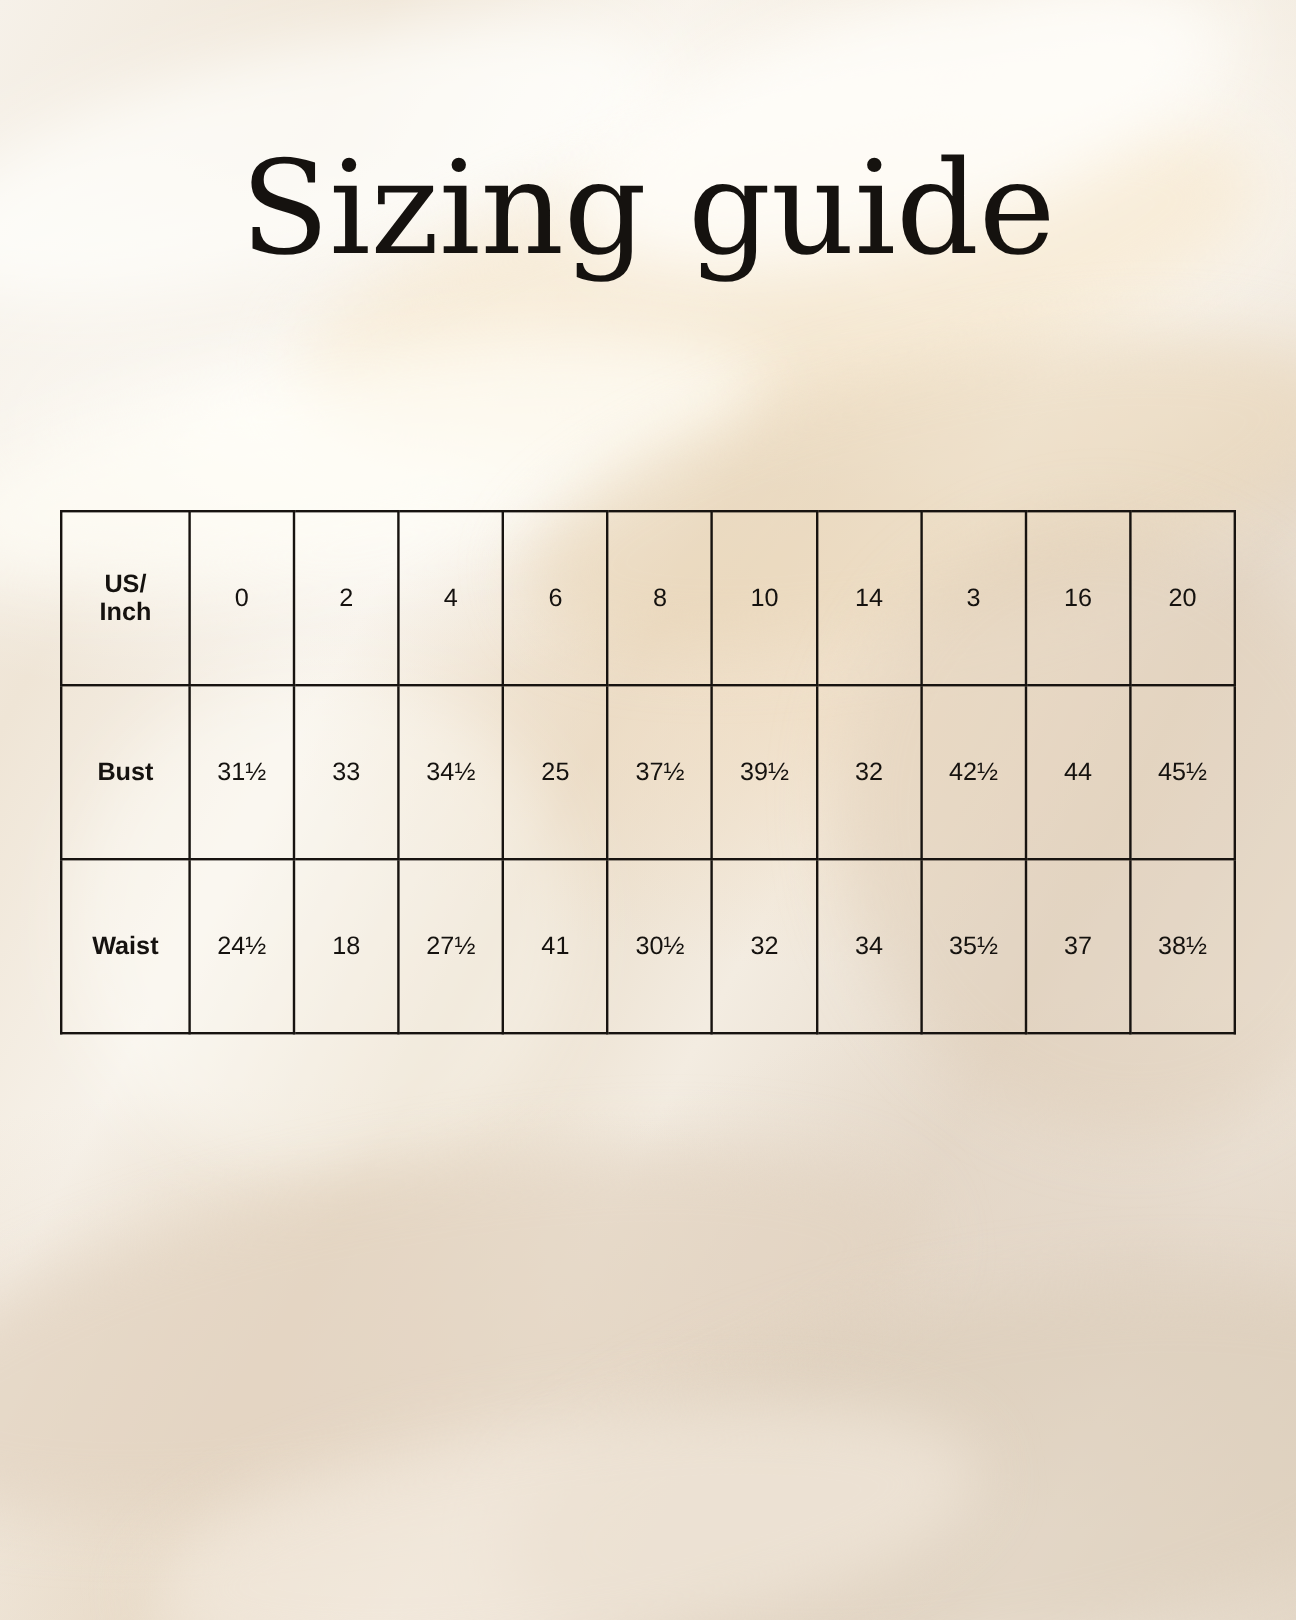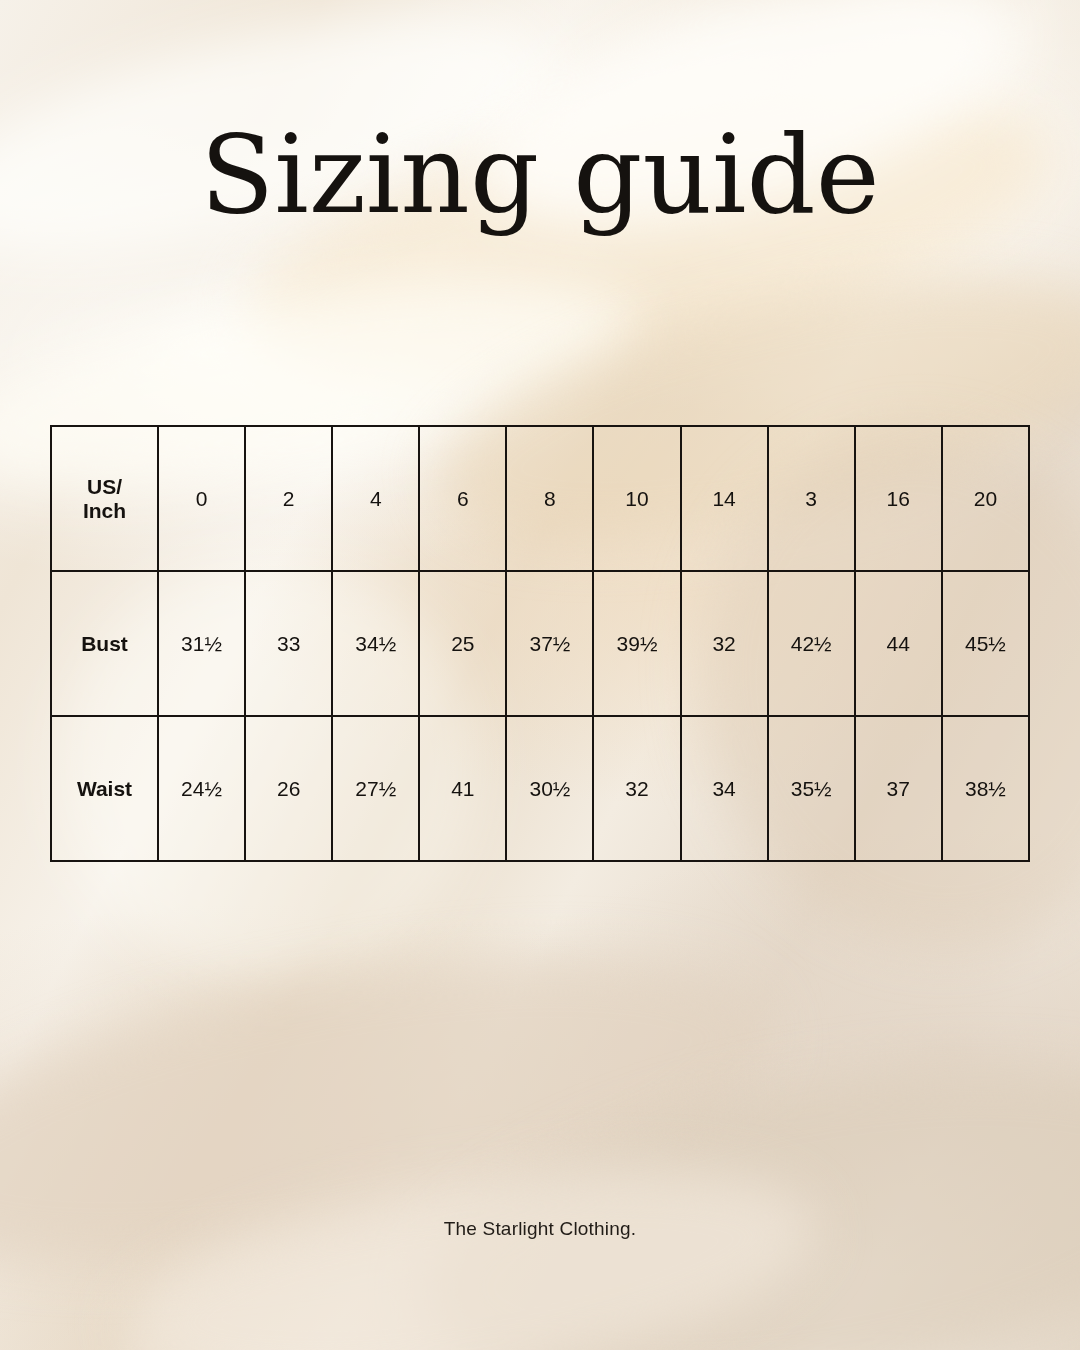--- a/index.html
+++ b/index.html
@@ -160,29 +160,28 @@
           <td>37½</td>
           <td>39½</td>
           <td>32</td>
           <td>42½</td>
           <td>44</td>
           <td>45½</td>
         </tr>
         <tr>
           <th class="row-head">Waist</th>
           <td>24½</td>
-          <td>26</td>
+          <td>18</td>
           <td>27½</td>
           <td>41</td>
           <td>30½</td>
           <td>32</td>
           <td>34</td>
           <td>35½</td>
           <td>37</td>
           <td>38½</td>
         </tr>
       </tbody>
     </table>
   </div>
 
-  <div class="footer">The Starlight Clothing.</div>
 
 </div>
 
 </body></html>

